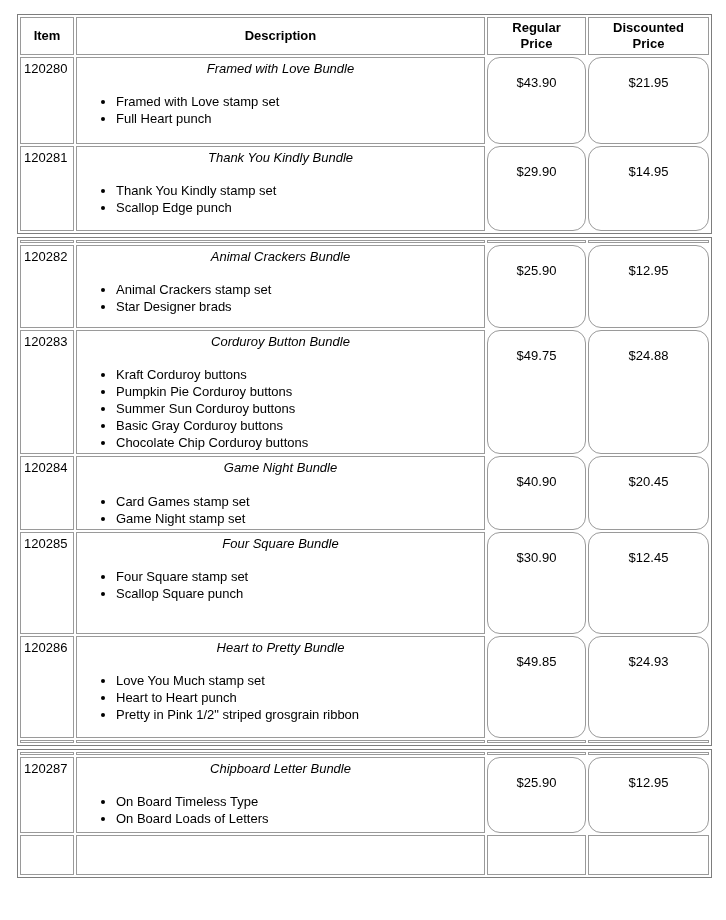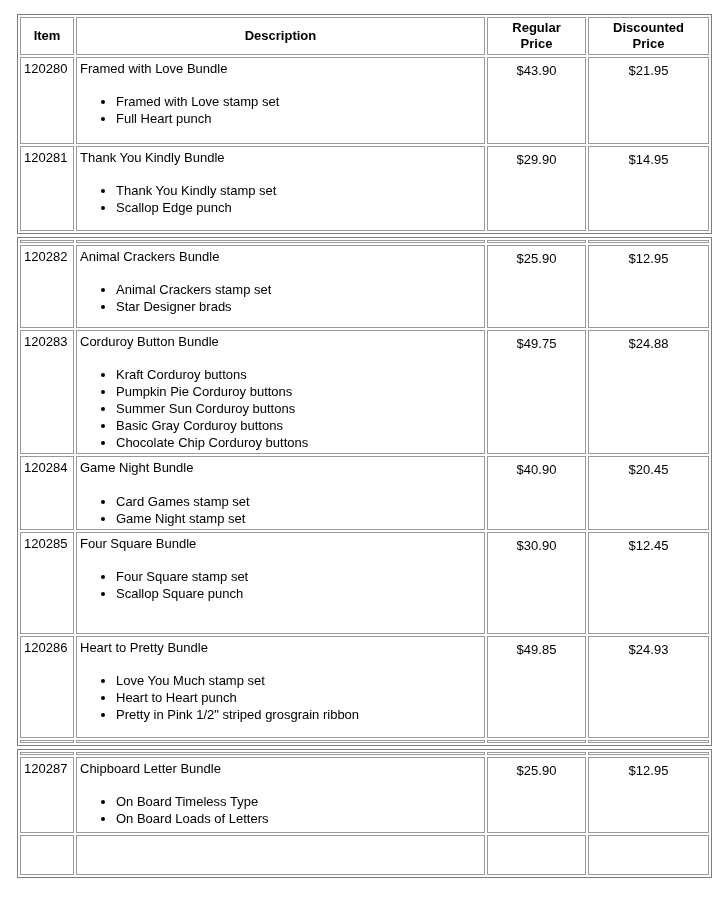--- a/index.html
+++ b/index.html
@@ -58,22 +58,22 @@
   tr.h-r1{height:85px;}
   tr.h-r2{height:83px;}
   tr.h-r3{height:117px;}
   tr.h-r4{height:62px;}
   tr.h-r5{height:102px;}
   tr.h-r6{height:102px;}
   tr.h-r7{height:76px;}
   tr.h-empty{height:40px;}
   tr.thin td{height:3px;padding:0;line-height:3px;font-size:2px;}
   td.item-cell{padding:3px 2px 2px 3px;}
-  td.price-cell{text-align:center;padding-top:5px;}
-  .bundle{padding-top:1px;}
+  td.price-cell{text-align:center;padding-top:17px;border-radius:13px;}
+  .bundle{font-style:italic;padding-top:1px;text-align:center;}
   ul.components{
     margin:16px 0 0 0;
     padding:0 0 0 36px;
     list-style-type:disc;
   }
   ul.components li{
     line-height:17px;
     margin:0;
     padding:0;
   }

